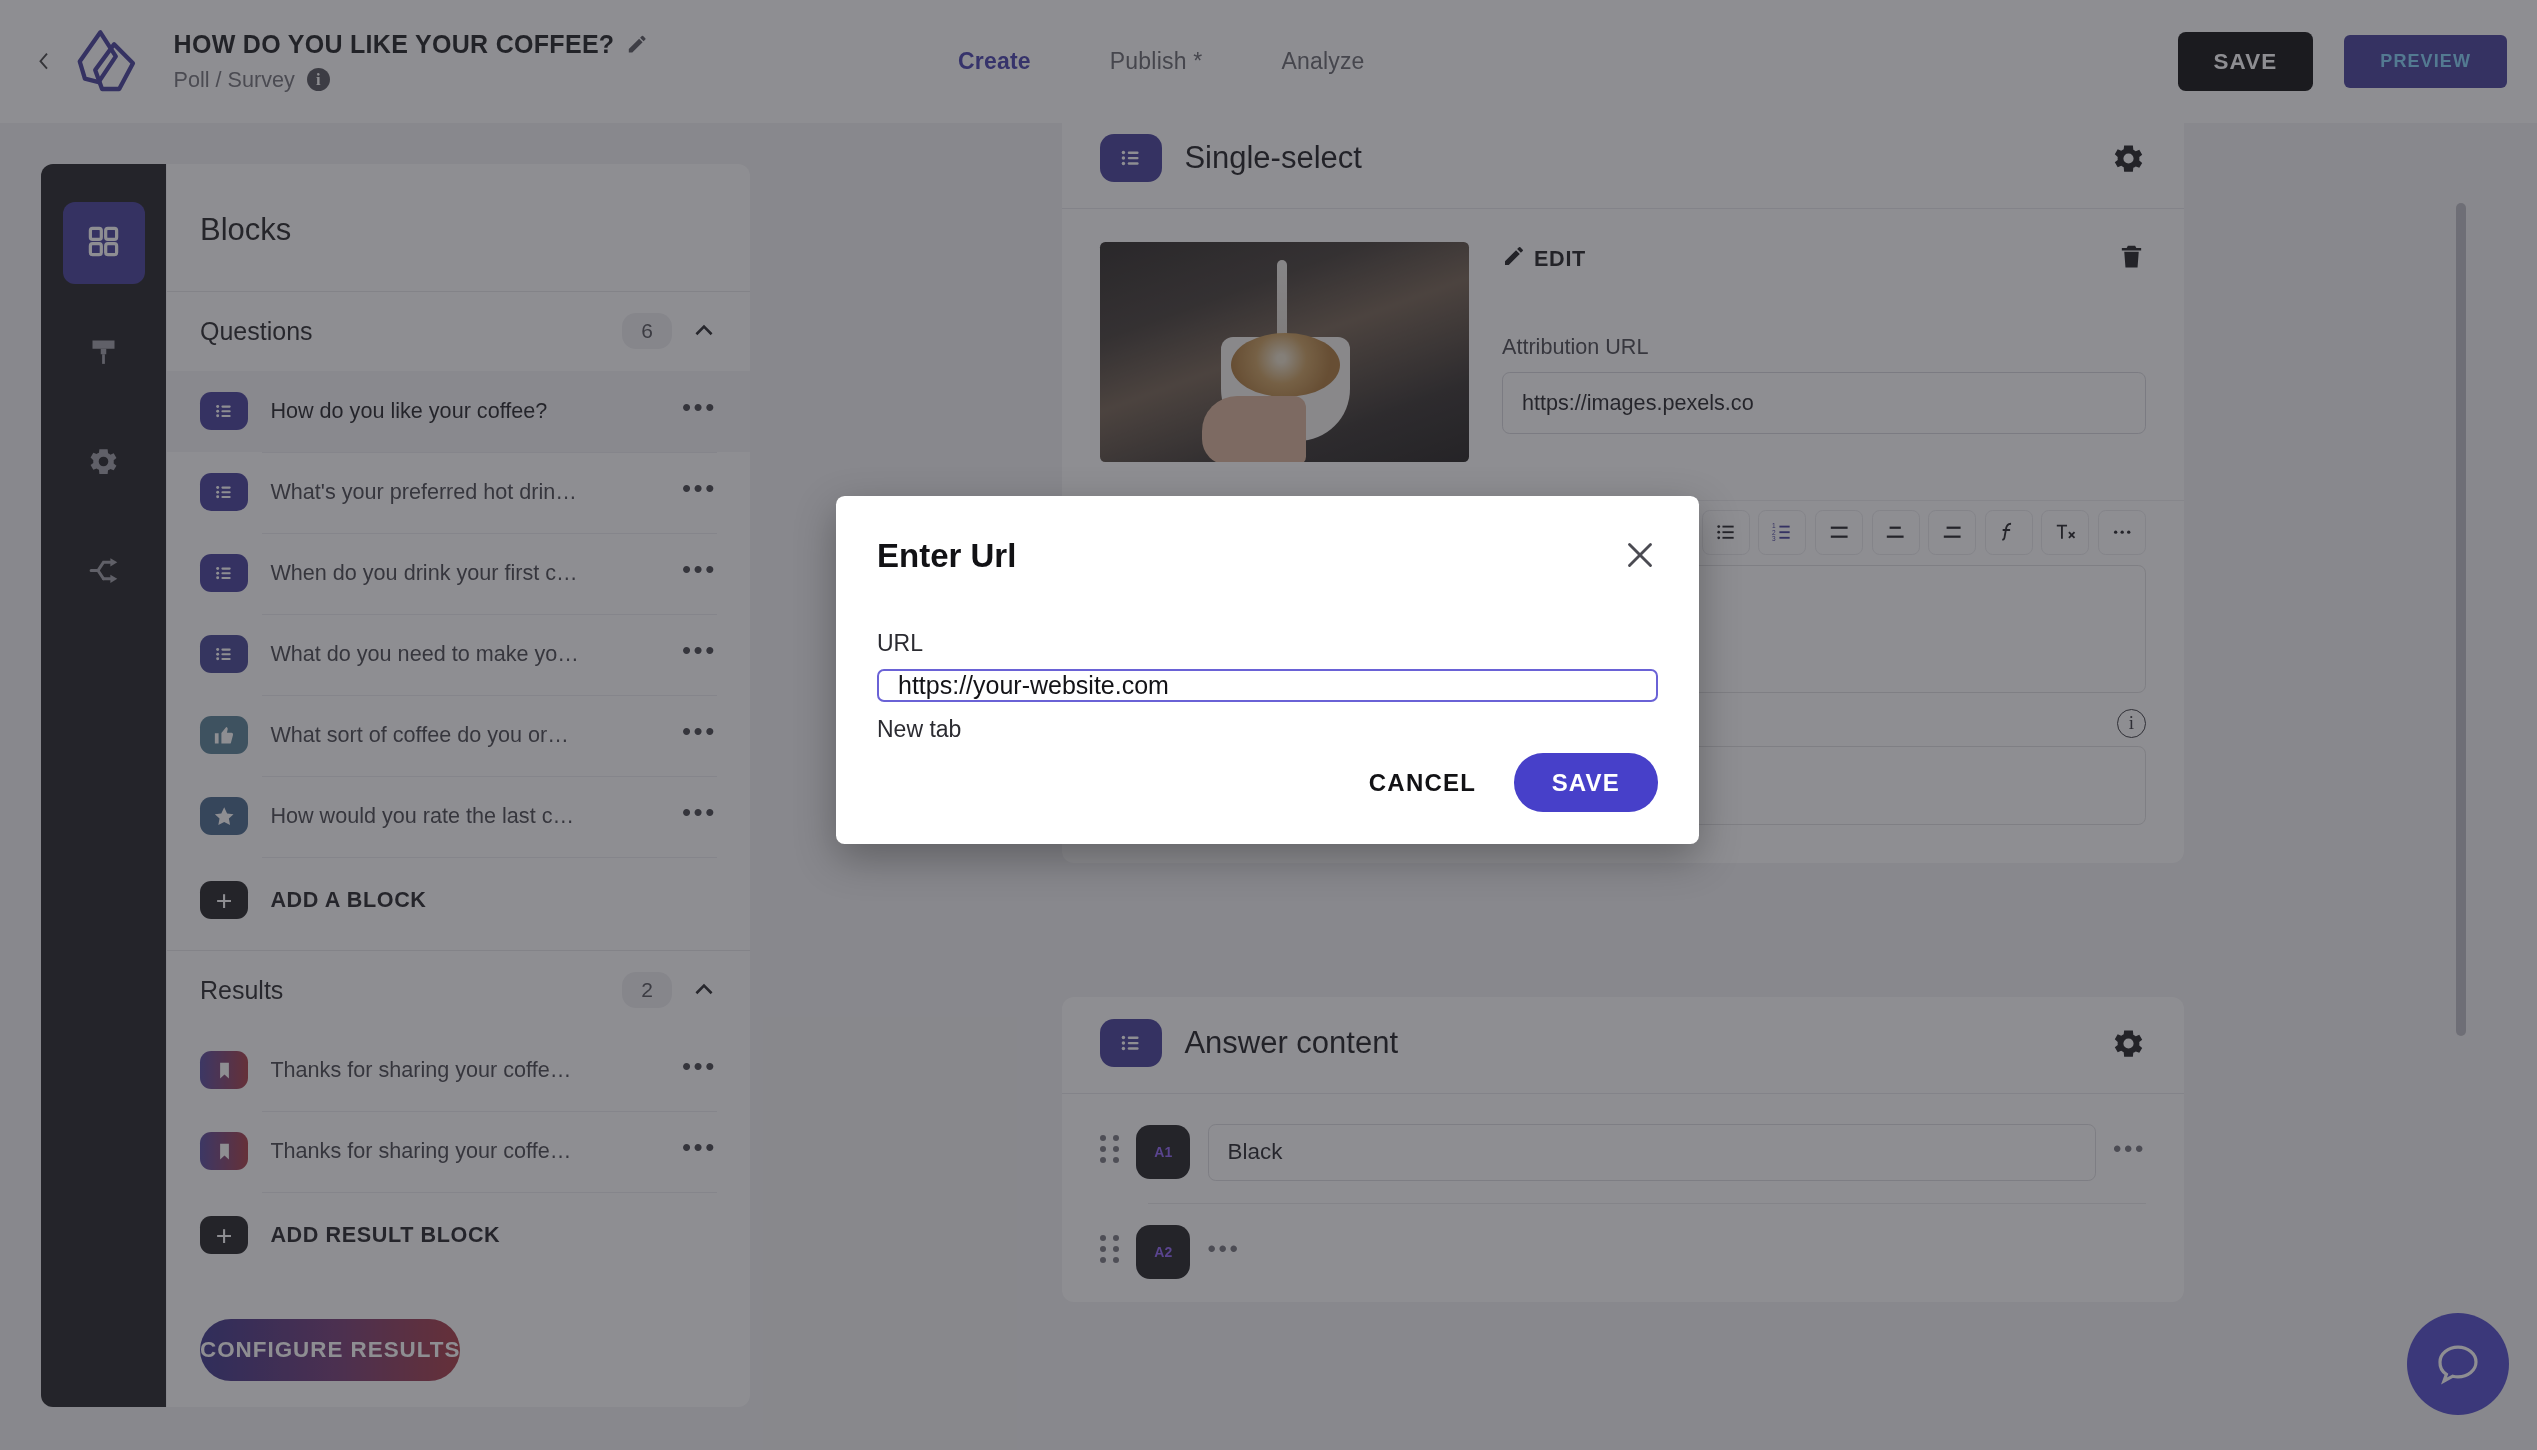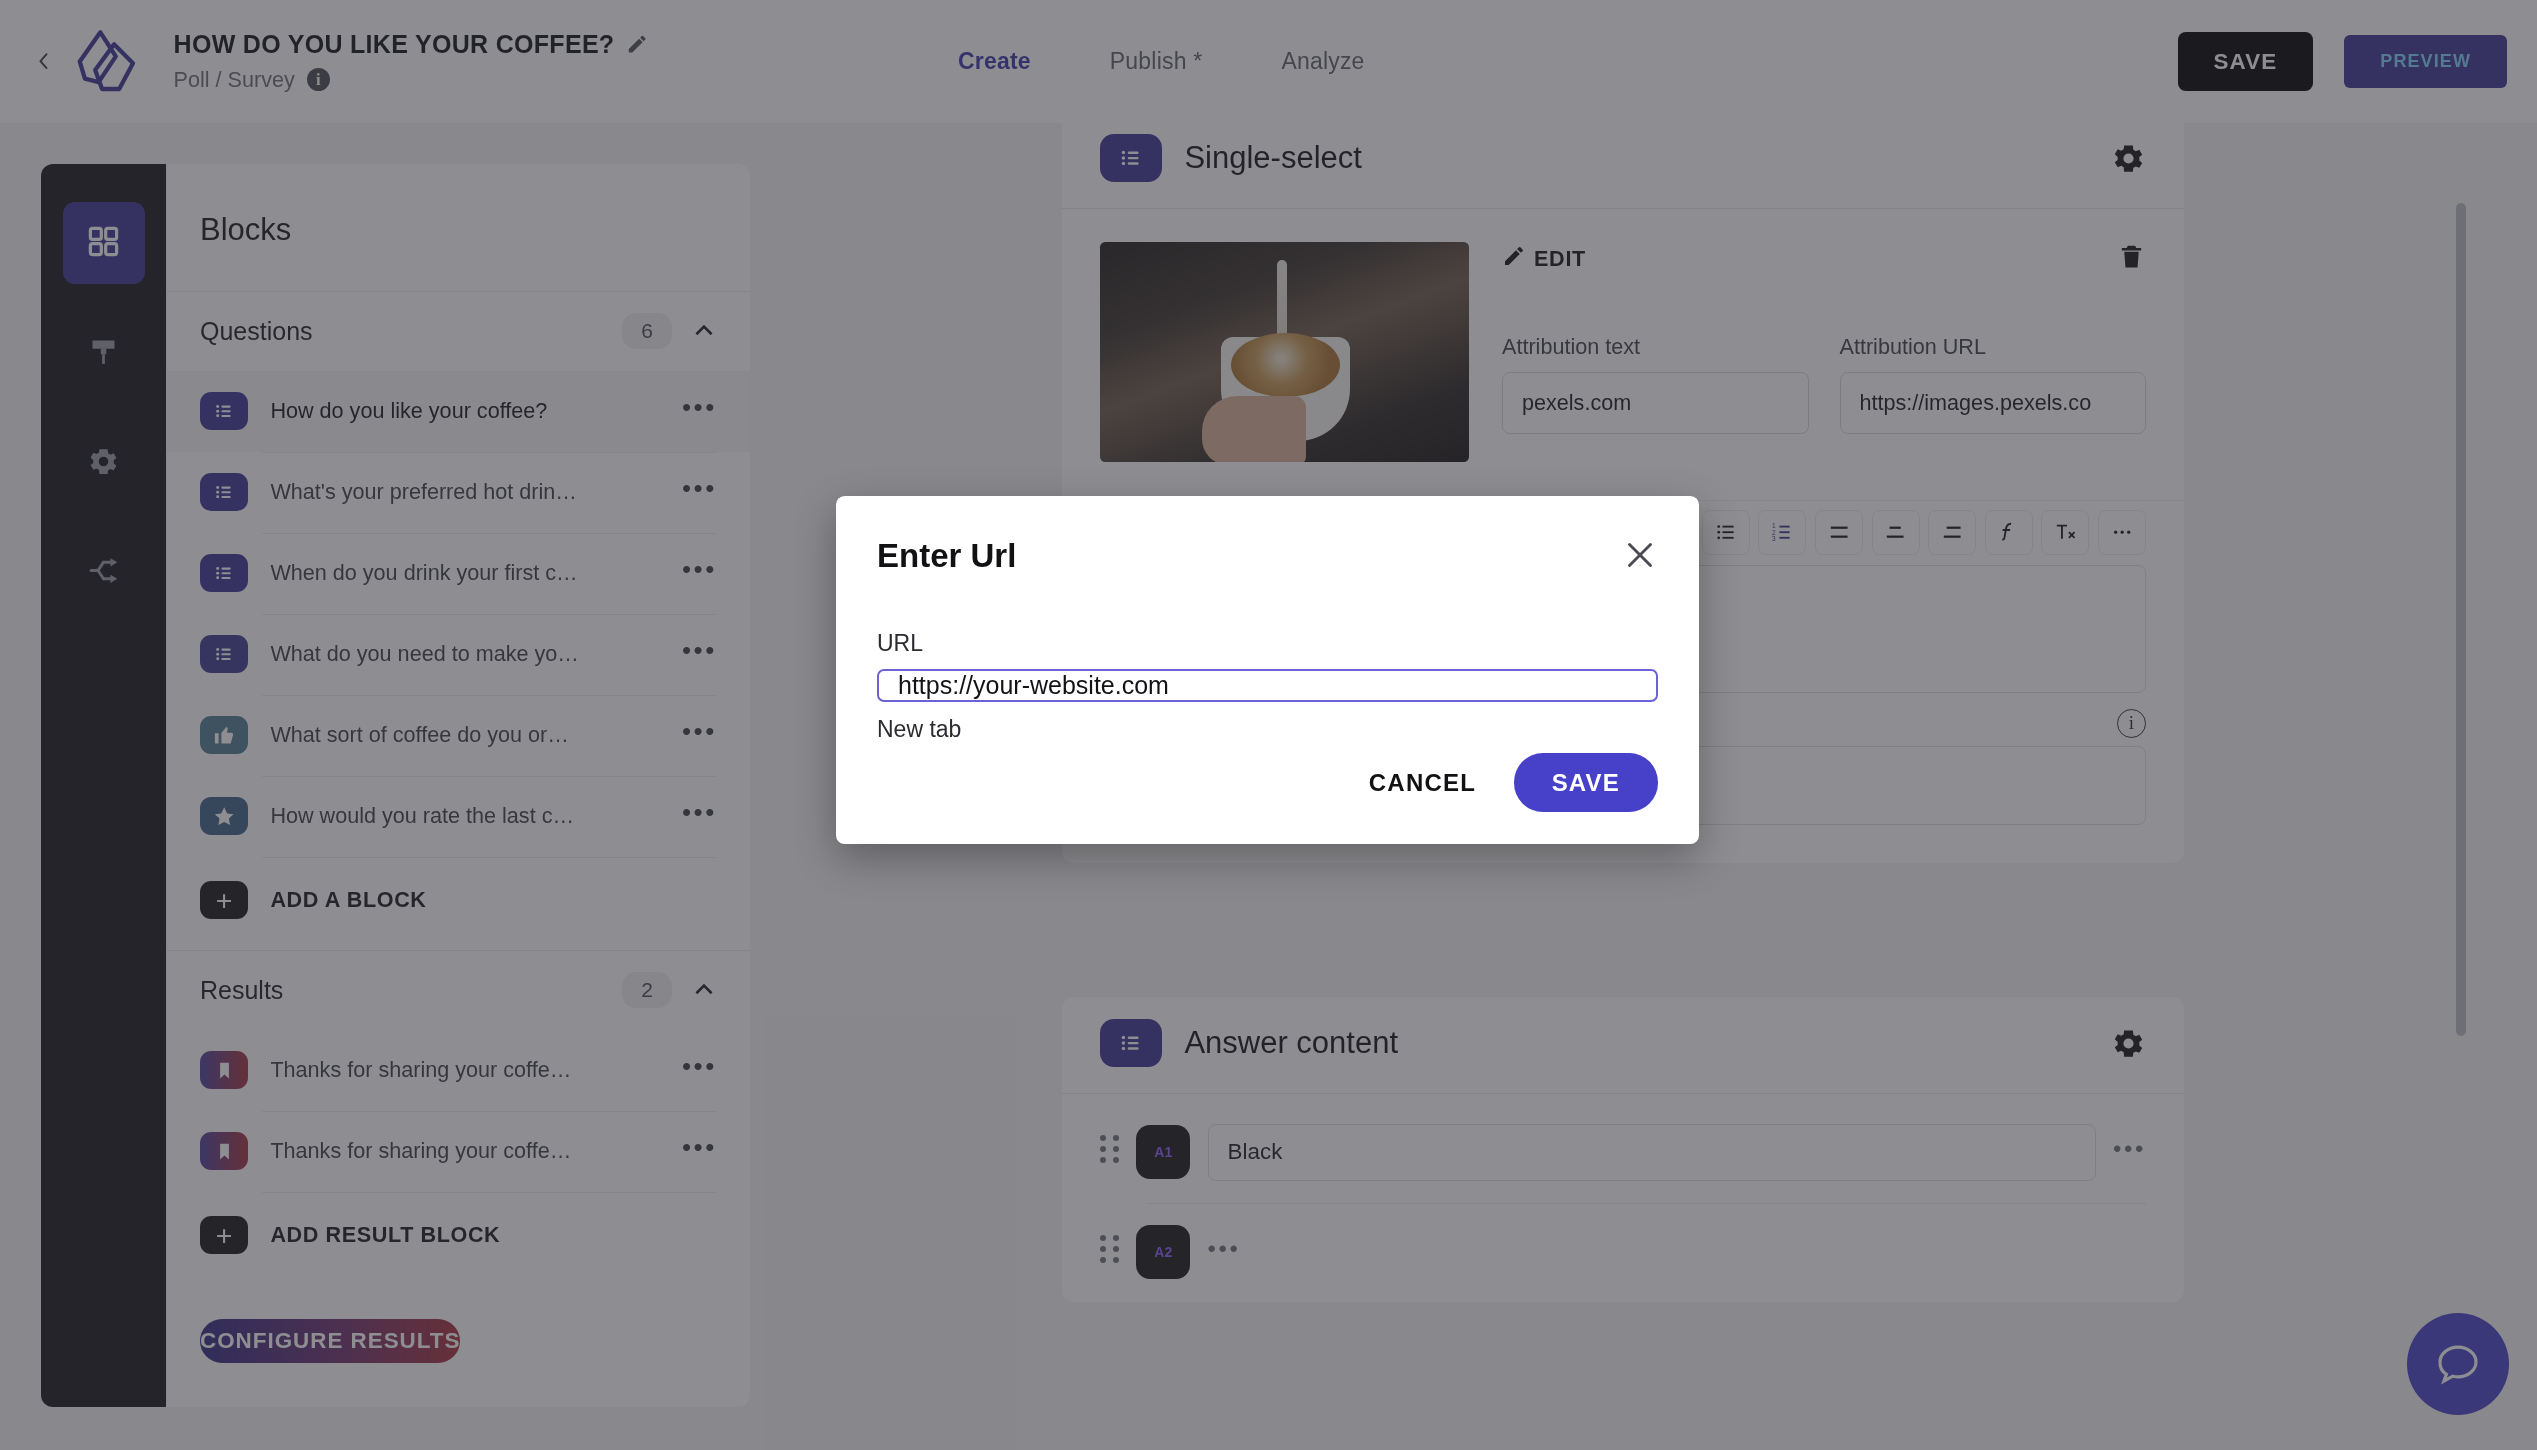--- a/index.html
+++ b/index.html
@@ -127,21 +127,21 @@
     height: 0.9px; background: #ececef;
   }
   .add-ic {
     width: 48px; height: 38px; border-radius: 11.2px; background: #141417;
     display: flex; align-items: center; justify-content: center; color: #fff;
     font-size: 28.5px; line-height: 1; flex: 0 0 auto;
   }
   .add-lbl { font-size: 21.6px; font-weight: 700; color: #17171b; letter-spacing: 0.6px; }
   .sec-sep { height: 0.9px; background: #e6e6e9; margin: 7px 0 0 0; }
   .cfg-btn {
-    margin: 41px 33px 0 33px; height: 44px; border-radius: 31px; border: none;
+    margin: 41px 33px 0 33px; height: 62px; border-radius: 31px; border: none;
     background: linear-gradient(90deg, #2f2a85 0%, #6b2f6e 52%, #a5303a 100%);
     color: #fff; font-size: 22.4px; font-weight: 700; letter-spacing: 1px; cursor: pointer;
   }
 
   
   .editor-card {
     position: absolute; left: 1062px; top: 112px; width: 1122px;
     background: #fff; border-radius: 12px; overflow: hidden;
   }
   .card-head {
@@ -563,24 +563,20 @@
               <span>EDIT</span>
             </div>
             <span class="trash-ic">
               <svg viewBox="0 0 24 24" width="29" height="29" fill="currentColor">
                   <path d="M9 3h6l1 2h4v2H4V5h4zM6 8h12l-1 13H7z"></path>
                 </svg>
             </span>
           </div>
           <div class="attr-grid">
             <div class="attr-col">
-              <div class="attr-lbl">Attribution text</div>
-              <input class="attr-input" value="pexels.com" style="">
-            </div>
-            <div class="attr-col">
               <div class="attr-lbl">Attribution URL</div>
               <input class="attr-input" value="https://images.pexels.co" style="">
             </div>
           </div>
         </div>
       </div>
 
       <div class="rt-strip">
         <div style="flex:1"></div>
         <div class="rt-btn">

